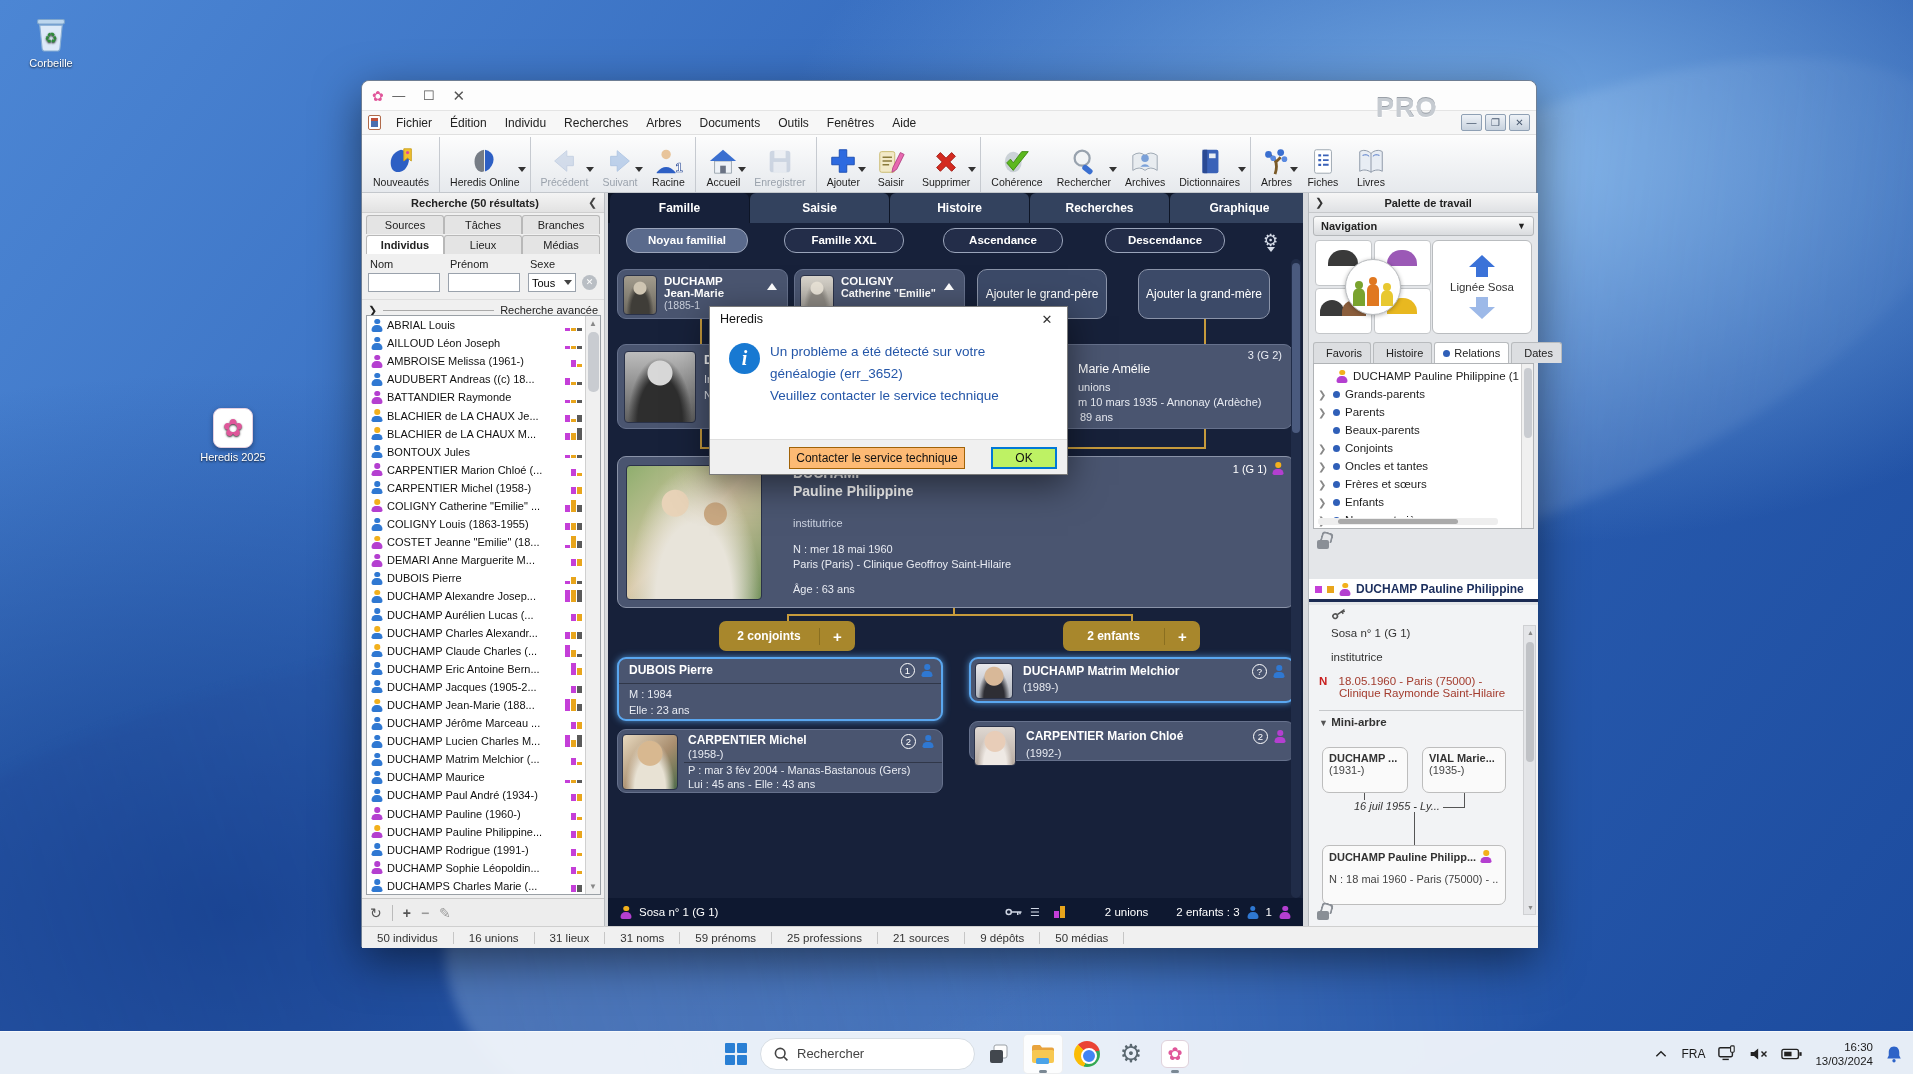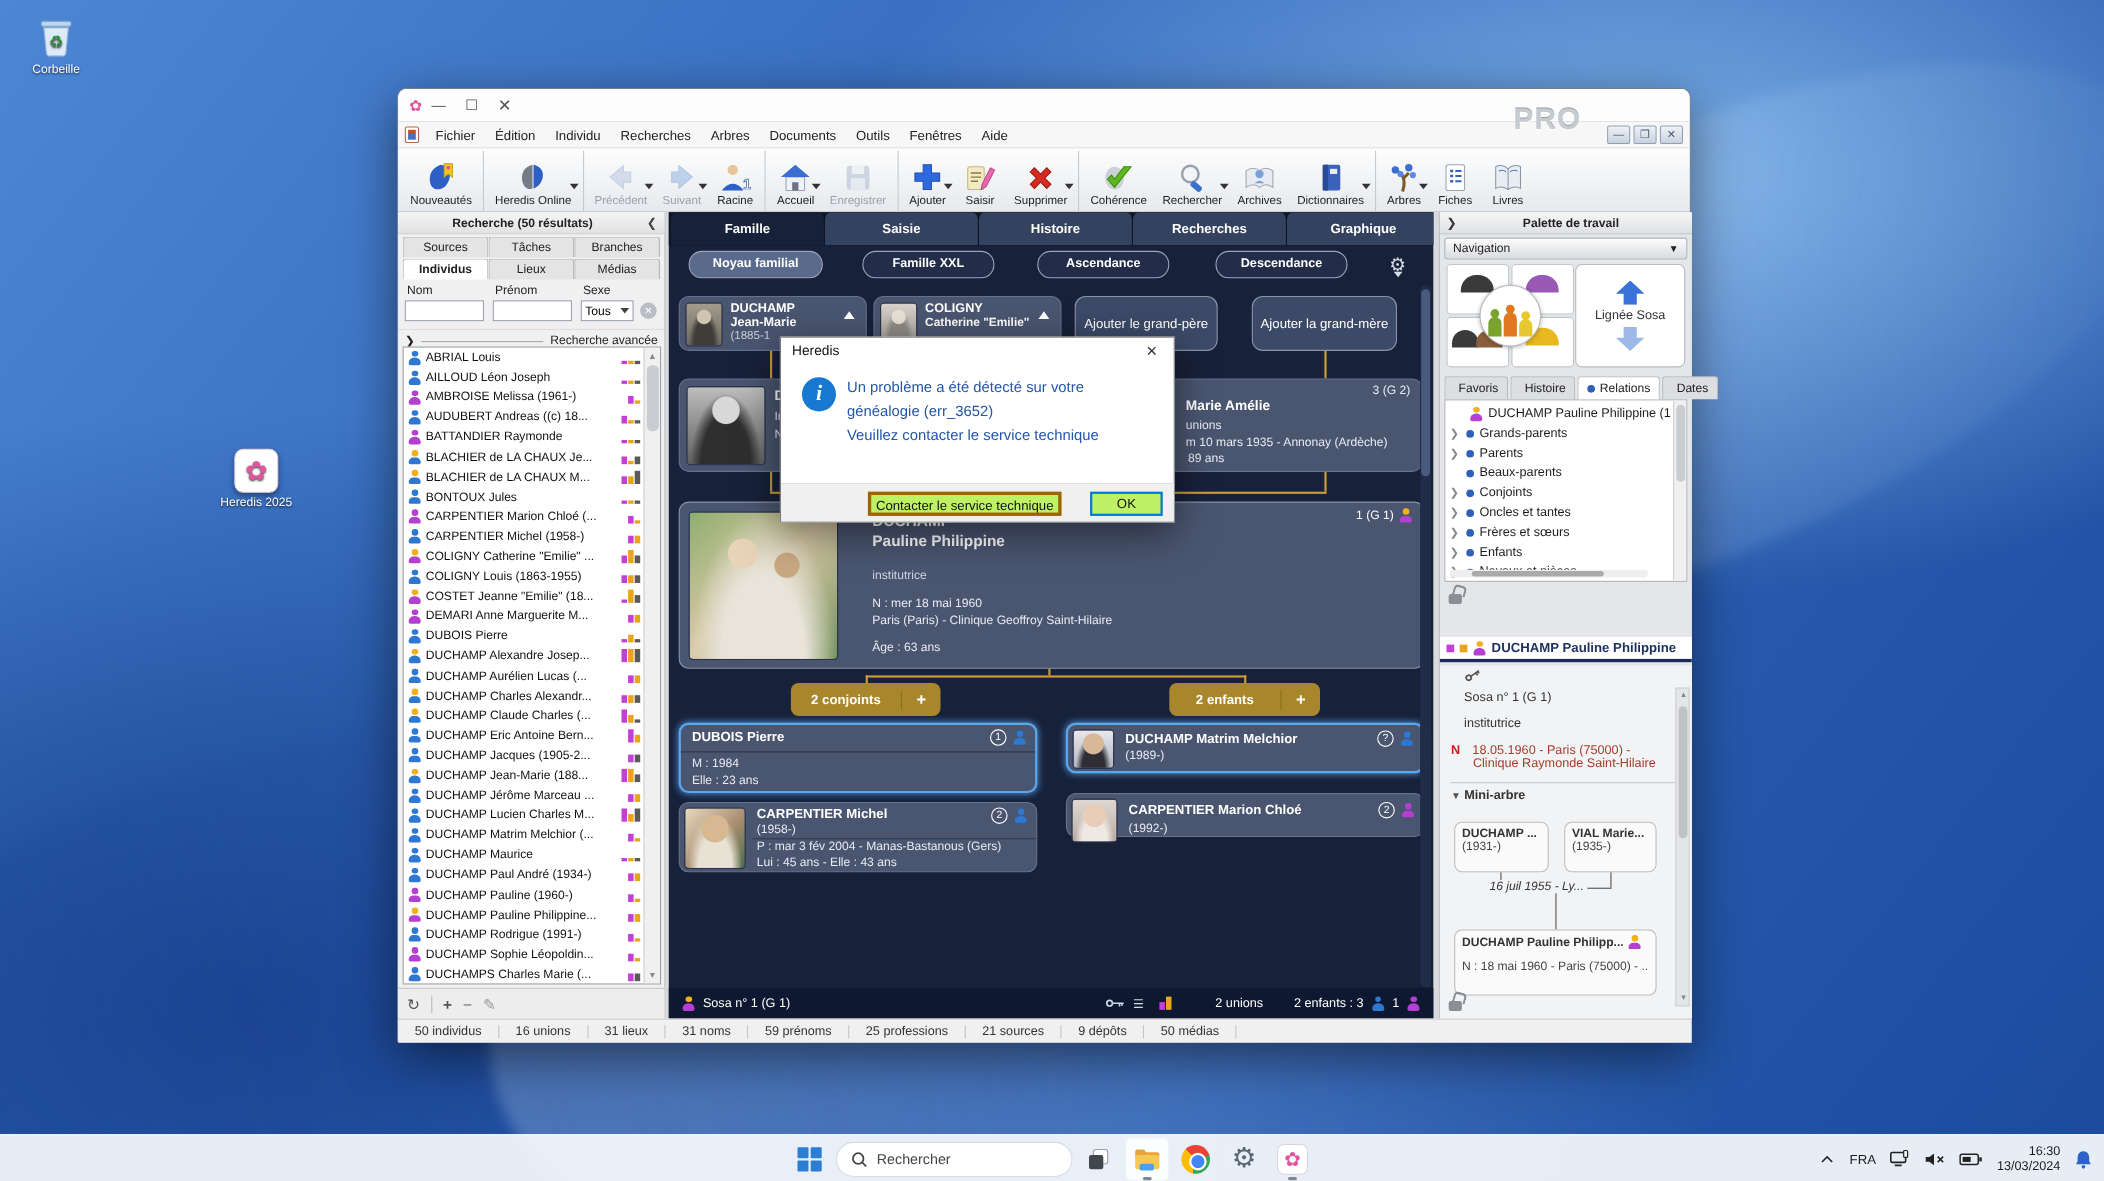--- a/index.html
+++ b/index.html
@@ -114,21 +114,21 @@
   .goldbtn .lab{flex:1;text-align:center}
   .goldbtn .plus{width:36px;text-align:center;border-left:1px solid #8a6f20;font-size:15px}
   .cscroll{position:absolute;right:2px;top:0;width:10px;height: 639px;background:#202c48;border-radius:5px}
   .cscroll .th{position:absolute;left:1px;top:4px;width:8px;height:170px;background:#4a5a7e;border-radius:4px}
   .botbar{position:absolute;left:0;top:705px;width:695px;height:28px;background:#0e1830;display:flex;align-items:center;color:#fff;font-size:11.5px;gap:7px;padding:0 12px}
 
   
   #rightpanel{position:absolute;left:946px;top:0;width:230px;height:733px;background:#e4e6e9;border-left:1px solid #b8bcc0}
   .rp-head{height:20px;background:linear-gradient(#f6f6f6,#dfe1e4);border-bottom:1px solid #c6c8cb;display:flex;align-items:center;padding:0 6px}
   .rp-head .txt{flex:1;text-align:center;font-size:11px;font-weight:bold;color:#222}
-  .rp-sec{height:20px;margin:3px 4px 0;background:linear-gradient(#fcfcfc,#d9dbde);border:1px solid #b4b7ba;border-radius:3px;display:flex;align-items:center;padding:0 7px;font-size:11px;font-weight:normal;color:#222}
+  .rp-sec{height:20px;margin:3px 4px 0;background:linear-gradient(#fcfcfc,#d9dbde);border:1px solid #b4b7ba;border-radius:3px;display:flex;align-items:center;padding:0 7px;font-size:11px;font-weight:bold;color:#222}
   .navwidget{position:relative;height:96px;margin:4px 6px 0}
   .tilegrid{position:absolute;left:0;top:0;width:116px;height:94px;display:grid;grid-template:1fr 1fr / 1fr 1fr;gap:2px}
   .tile{background:#fff;border:1px solid #c4c7ca;border-radius:4px;position:relative;overflow:hidden}
   .fig{position:absolute}
   .fig .hd{width:13px;height:13px;border-radius:50%;background:#e8c49a;margin:0 auto}
   .fig .bd{width:30px;height:16px;border-radius:14px 14px 0 0;margin-top:1px}
   .navcircle{position:absolute;left:30px;top:19px;width:56px;height:56px;border-radius:50%;background:#fff;border:1px solid #b9bcbf;box-shadow:0 1px 4px rgba(0,0,0,.3);display:flex;align-items:flex-end;justify-content:center;gap:2px;padding-bottom:8px}
   .mini-fig{width:12px;height:18px;border-radius:6px 6px 0 0;position:relative}
   .mini-fig::before{content:"";position:absolute;top:-7px;left:50%;transform:translateX(-50%);width:8px;height:8px;border-radius:50%;background:inherit}
   .sosa-box{position:absolute;right:0;top:0;width:100px;height:94px;background:#fff;border:1px solid #b9bcbf;border-radius:6px;display:flex;flex-direction:column;align-items:center;justify-content:center;gap:4px}
@@ -164,21 +164,21 @@
   .sb-item{padding:0 15px;border-right:1px solid #c6c6c6;white-space:nowrap}
 
   
   #dialog{position:absolute;left:709px;top:306px;width:359px;height:169px;background:#fff;border:1px solid #7a7a7a;box-shadow:0 10px 34px rgba(0,0,0,.5);z-index:60}
   .dlg-title{height:24px;display:flex;align-items:center;padding:0 10px;font-size:12.5px;color:#111}
   .dlg-x{margin-left:auto;color:#333;font-size:13px;width:20px;text-align:center}
   .dlg-body{position:relative;height:110px}
   .info-ico{position:absolute;left:19px;top:12px;width:31px;height:31px;border-radius:50%;background:#1879d2;color:#fff;font-family:"Liberation Serif",serif;font-style:italic;font-weight:bold;font-size:20px;text-align:center;line-height:30px}
   .dlg-txt{position:absolute;left:60px;top:10px;font-size:13.5px;color:#2456a8;line-height:22px}
   .dlg-foot{position:absolute;left:0;bottom:0;width:100%;height:35px;background:#f0f0f0;border-top:1px solid #dfdfdf}
-  .dlg-btn{position:absolute;top:7px;height:22px;background:#bef264;border:3px solid #a16207;font-size:12px;color:#111;text-align:center;line-height:20px}
+  .dlg-btn{position:absolute;top:7px;height:22px;background:#fdba74;border:1px solid #a16207;font-size:12px;color:#111;text-align:center;line-height:20px}
   .dlg-btn.focus{background:#bef264;border:2px solid #0078d7;line-height:18px}
 
   
   #taskbar{position:absolute;left:0;bottom:0;width:1913px;height:43px;background:rgba(241,246,251,.95);border-top:1px solid rgba(255,255,255,.6);display:flex;align-items:center}
   .tb-center{position:absolute;left:716px;top:0;height:43px;display:flex;align-items:center;gap:4px}
   .task-ico{width:40px;height:40px;border-radius:5px;display:flex;align-items:center;justify-content:center;position:relative}
   .task-ico.activeapp{background:rgba(255,255,255,.85);box-shadow:inset 0 0 0 1px rgba(0,0,0,.06)}
   .runline{position:absolute;bottom:1px;left:50%;transform:translateX(-50%);width:8px;height:3px;border-radius:2px;background:#7a8894}
   .searchpill{width:215px;height:32px;background:#fff;border:1px solid #d6dde4;border-radius:16px;display:flex;align-items:center;gap:8px;padding:0 12px;color:#444;font-size:13px}
   .tray{position:absolute;right:10px;top:0;height:43px;display:flex;align-items:center;gap:12px;color:#1b1b1b;font-size:12px}
@@ -855,21 +855,21 @@
         <div class="addbtn" style="left:530px;top:10px;width:132px;height:50px;line-height:48px">Ajouter la grand-mère</div>
 
         <div class="card" style="left:9px;top:85px;width:326px;height:85px">
           <div class="photo" style="left:6px;top:6px;width:72px;height:72px;background:radial-gradient(circle at 50% 30%,#d8d8d8 12px,transparent 13px),radial-gradient(ellipse at 50% 100%,#2e2e2e 45%,transparent 65%),linear-gradient(#bdbdbd,#5e5e5e)"></div>
           <div style="position:absolute;left:86px;top:8px;font-weight:bold;font-size:12.5px">D</div>
           <div class="cardline" style="position:absolute;left:86px;top:28px">In</div>
           <div class="cardline" style="position:absolute;left:86px;top:44px">N</div>
         </div>
         <div class="card" style="left:433px;top:85px;width:252px;height:85px">
           <div style="position:absolute;right:10px;top:4px;font-size:11px;color:#e8ebf2">3 (G 2)</div>
-          <div style="position:absolute;left:36px;top:17px;font-weight:bold;font-size:12.5px;white-space:nowrap">Marie Amélie</div>
+          <div style="position:absolute;left:36px;top:17px;font-weight:normal;font-size:12.5px;white-space:nowrap">Marie Amélie</div>
           <div class="cardline" style="position:absolute;left:36px;top:36px">unions</div>
           <div class="cardline" style="position:absolute;left:36px;top:51px">m 10 mars 1935 - Annonay (Ardèche)</div>
           <div class="cardline" style="position:absolute;left:38px;top:66px">89 ans</div>
         </div>
 
         <div class="card" style="left:9px;top:197px;width:678px;height:152px;border-color:#8a93a8">
           <div class="photo" style="left:8px;top:8px;width:136px;height:135px;background:radial-gradient(circle at 36% 28%,#e8d3b8 13px,transparent 14px),radial-gradient(circle at 66% 36%,#c9a882 11px,transparent 12px),radial-gradient(ellipse at 50% 100%,#e8e4da 40%,transparent 70%),linear-gradient(135deg,#8fae6e,#d9c9a8 48%,#74925c)"></div>
           <div style="position:absolute;right:10px;top:5px;font-size:11px;display:flex;gap:5px;align-items:center">
             <span>1 (G 1)</span>
             <span class="pg fs"></span>

